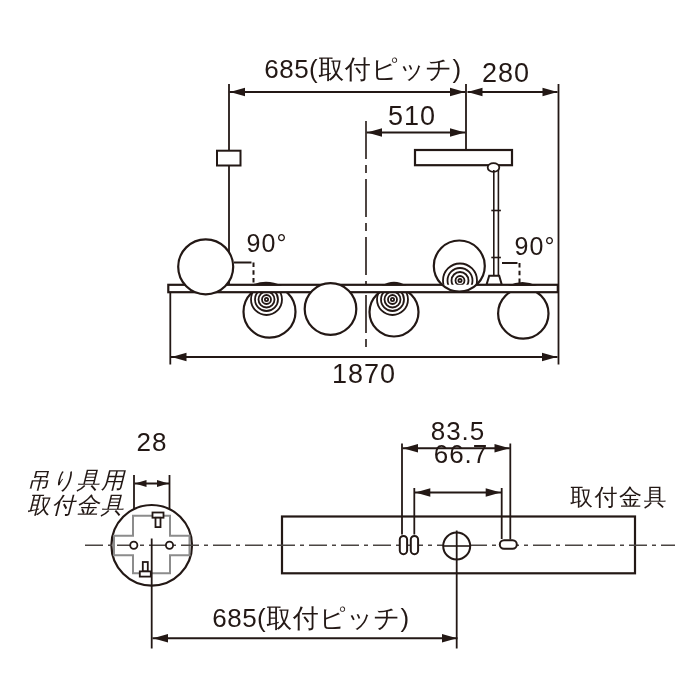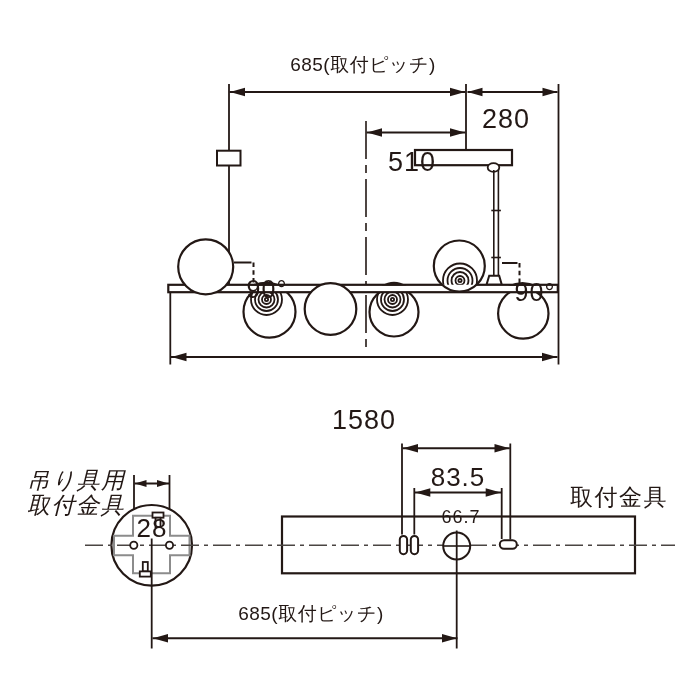--- a/index.html
+++ b/index.html
@@ -1,21 +1,21 @@
 <!DOCTYPE html>
 <html><head>
 <meta charset="utf-8">
 <style>
   html,body{margin:0;padding:0;background:#ffffff;}
   .stage{position:relative;width:700px;height:700px;background:#ffffff;overflow:hidden;
          font-family:"Liberation Sans","DejaVu Sans",sans-serif;}
   .stage svg{position:absolute;left:0;top:0;}
   .lbl{position:absolute;color:#231815;white-space:nowrap;line-height:1.08;}
-  .num{font-size:27px;letter-spacing:1px;transform:translateX(-50%);margin-top:46px;}
-  .num-s{font-size:19px;letter-spacing:0.5px;transform:translateX(-50%);}
+  .num{font-size:27px;letter-spacing:1px;transform:translateX(-50%);}
+  .num-s{font-size:26px;letter-spacing:0.5px;transform:translateX(-50%);}
   .jp{font-size:23px;letter-spacing:1.5px;}
 </style>
 </head>
 <body>
 
 <div class="stage">
 
 <svg width="700" height="700" viewBox="0 0 700 700">
   <defs>
     <clipPath id="aboveBar">
@@ -172,25 +172,25 @@
       <polygon points="457,638.3 442,634.1 442,642.5" fill="#231815" stroke="none"></polygon>
     </g>
   </g>
 </svg>
 
 <div class="lbl num-s" style="left:363px;top:55px;">685(取付ピッチ)</div>
 <div class="lbl num" style="left:506px;top:59px;">280</div>
 <div class="lbl num" style="left:412px;top:102px;">510</div>
 <div class="lbl num" style="left:267px;top:230px;font-size:25px;">90°</div>
 <div class="lbl num" style="left:535px;top:233px;font-size:25px;">90°</div>
-<div class="lbl num" style="left:364px;top:360px;">1580</div>
+<div class="lbl num" style="left:364px;top:360px;">1870</div>
 
 <div class="lbl jp" style="left:27px;top:468px;font-style:italic;">
   <div>吊り具用</div>
   <div>取付金具</div>
 </div>
-<div class="lbl num" style="left:152px;top:468px;font-size:26px;">28</div>
+<div class="lbl num" style="left:152px;top:428px;font-size:26px;">28</div>
 <div class="lbl num" style="left:458px;top:417px;font-size:26px;">83.5</div>
-<div class="lbl num" style="left:461px;top:462px;font-size:18px;">66.7</div>
+<div class="lbl num" style="left:461px;top:440px;font-size:26px;">66.7</div>
 <div class="lbl jp" style="left:570px;top:485px;">取付金具</div>
 <div class="lbl num-s" style="left:311px;top:604px;">685(取付ピッチ)</div>
 
 </div>
 
 </body></html>

